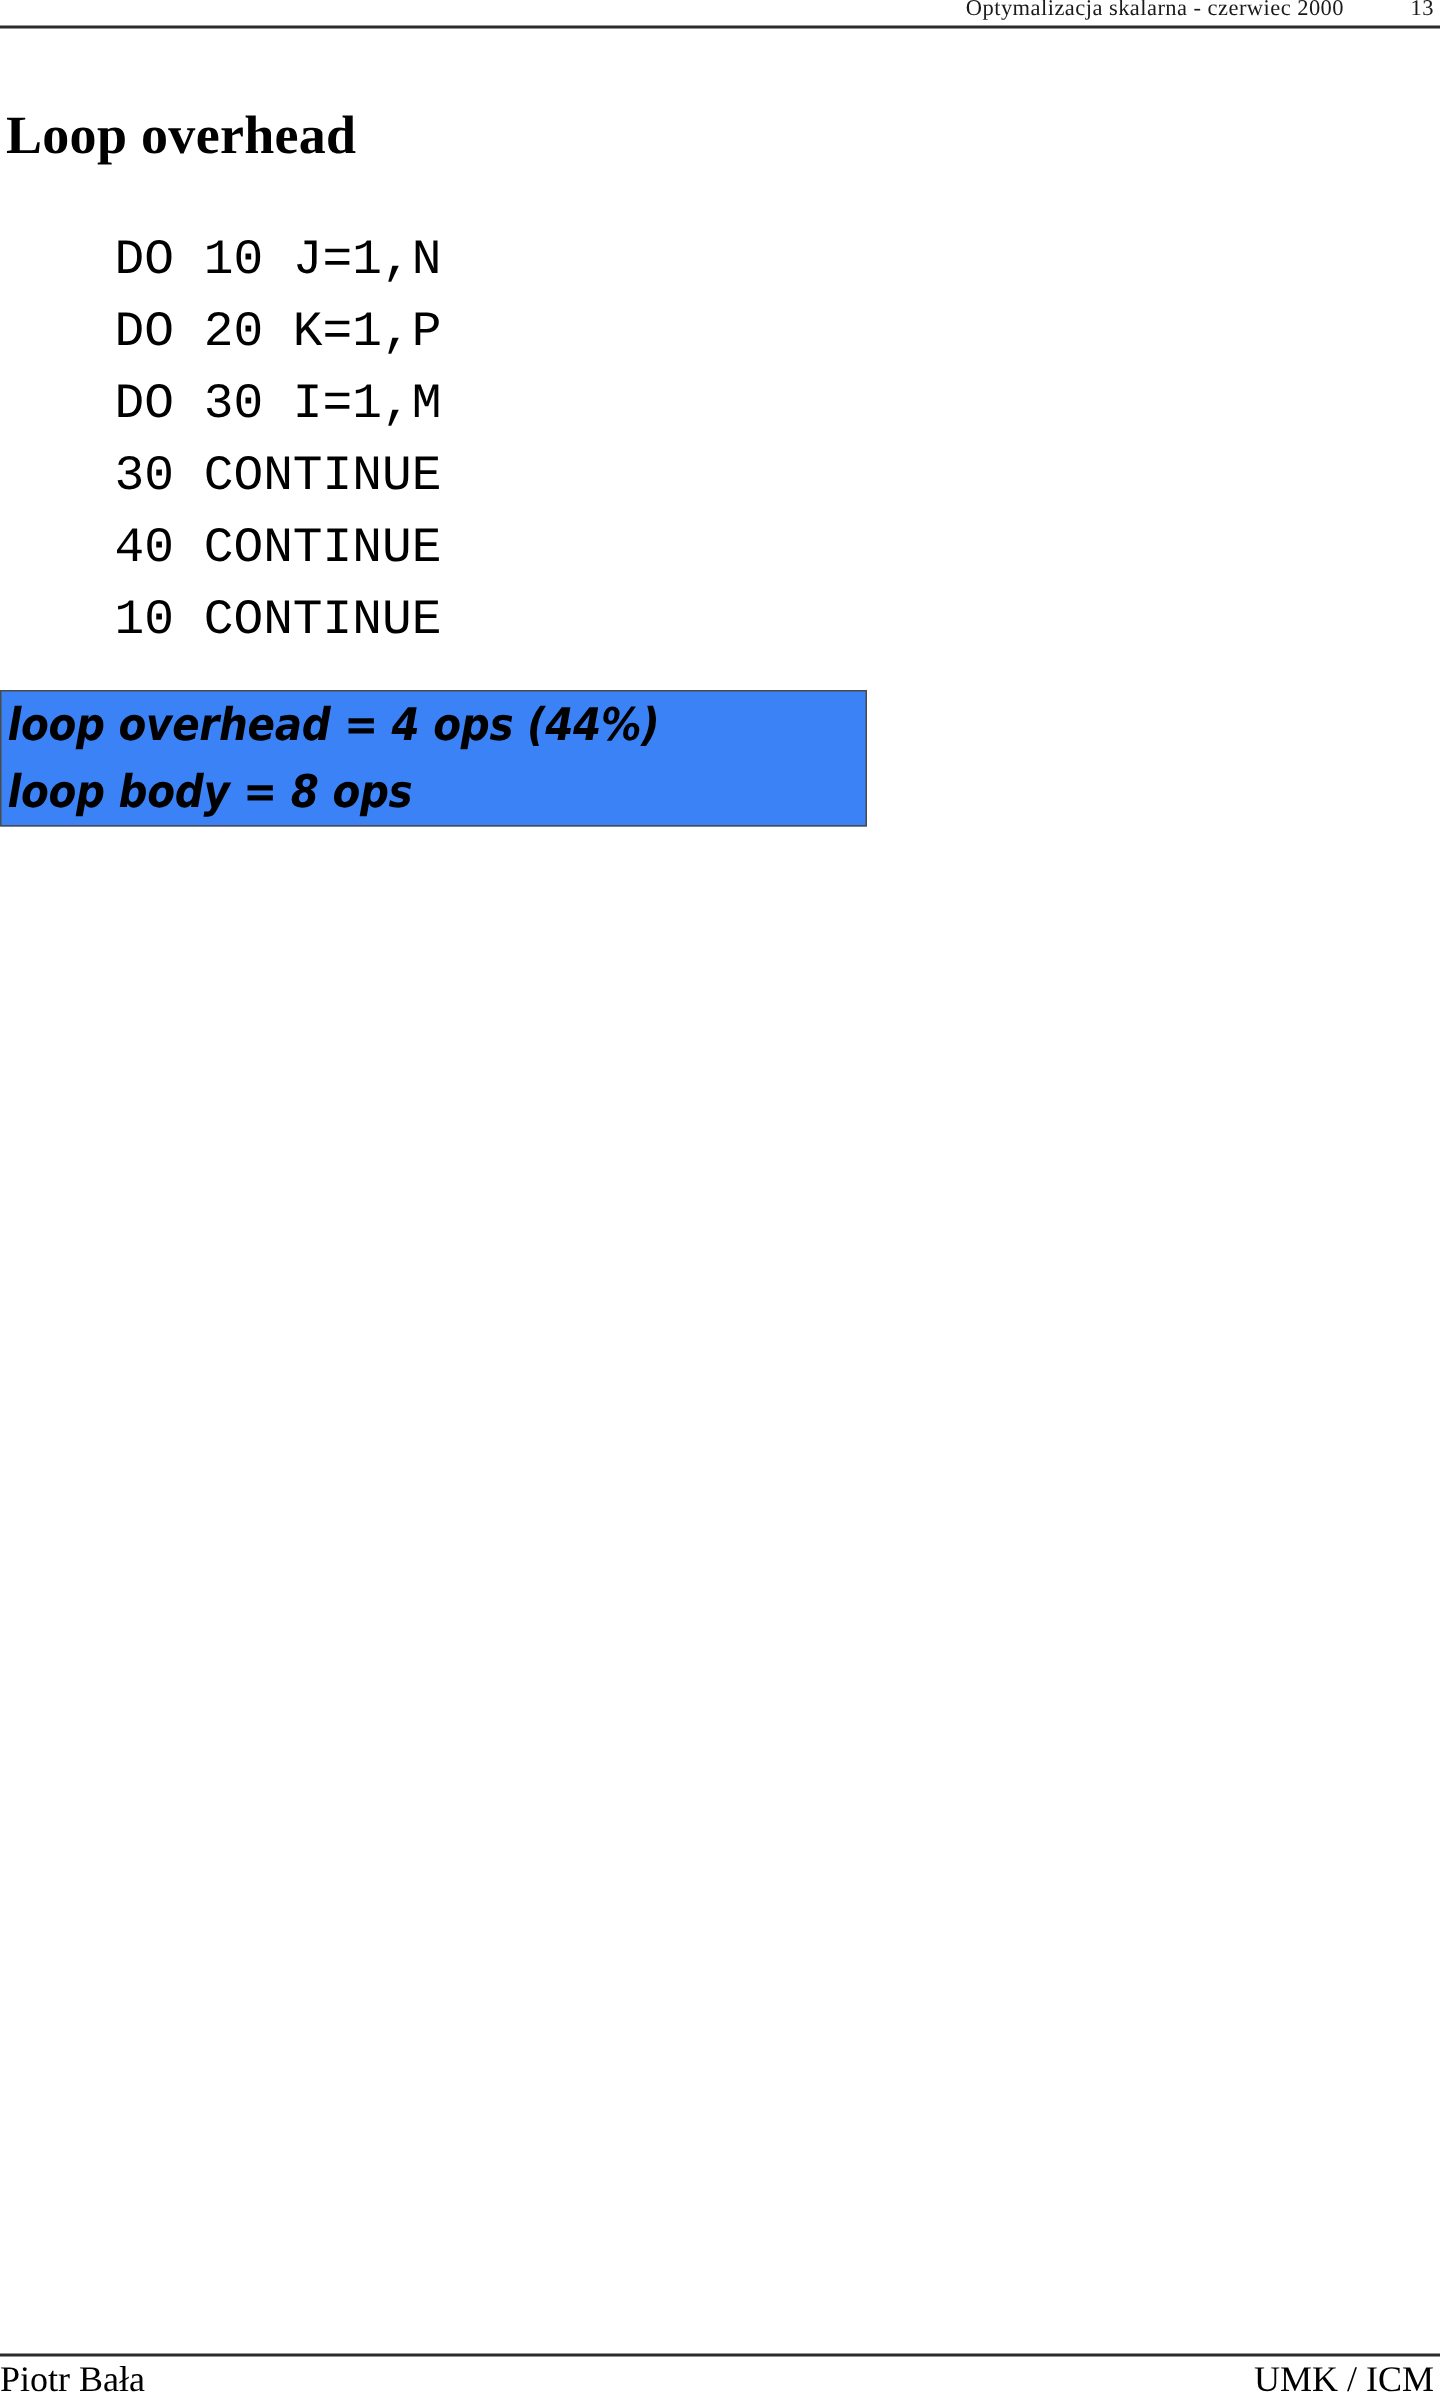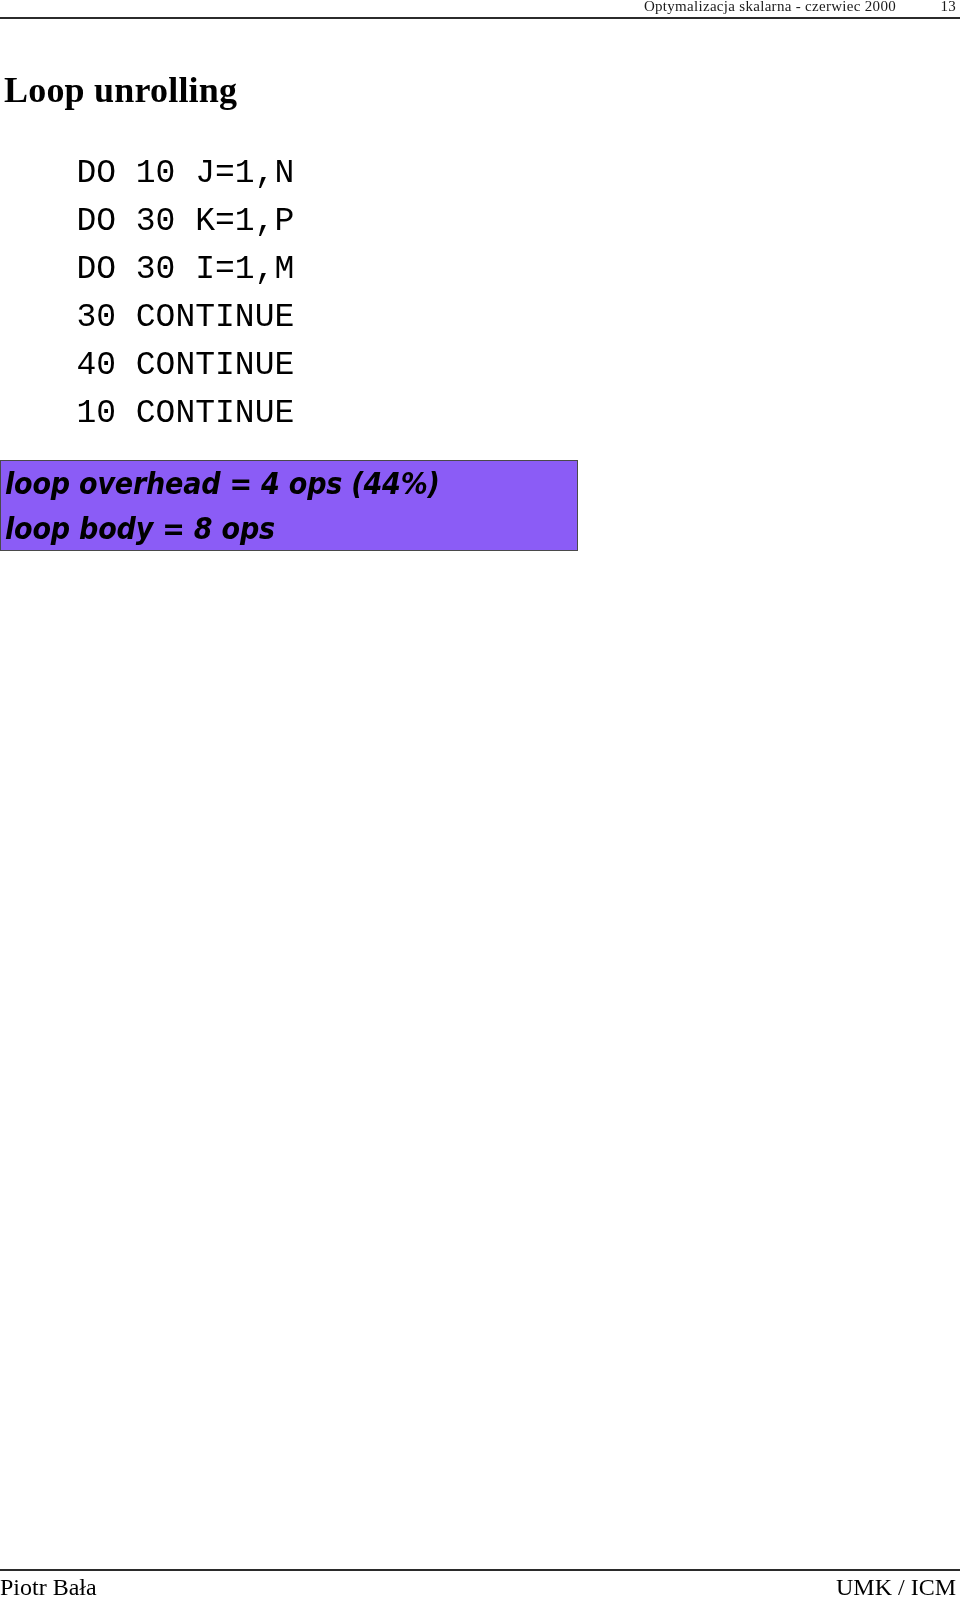--- a/index.html
+++ b/index.html
@@ -86,21 +86,21 @@
 
   
   #annotation-box {
     position: absolute;
     left: 0px;
     top: 460px;
     width: 578px;
     height: 91px;
     box-sizing: border-box;
     border: 1px solid #4a4a4a;
-    background: #8b5cf6;
+    background: #3b82f6;
   }
   #annotation-box .annot-line {
     font-family: "DejaVu Sans Condensed", "Liberation Sans", sans-serif;
     font-style: italic;
     font-weight: bold;
     font-size: 30px;
     line-height: 45px;
     color: #000000;
     white-space: nowrap;
     padding-left: 4px;
@@ -137,23 +137,23 @@
 <body>
 
 <div id="page-header">
   <div class="header-row">
     <span class="header-title">Optymalizacja skalarna - czerwiec 2000</span>
     <span class="header-pageno">13</span>
   </div>
 </div>
 <div class="rule-top"></div>
 
-<h1 id="slide-title">Loop unrolling</h1>
+<h1 id="slide-title">Loop overhead</h1>
 
-<pre id="code-block"><div class="code-line">   DO 10 J=1,N</div><div class="code-line">   DO 30 K=1,P</div><div class="code-line">   DO 30 I=1,M</div><div class="code-line">30 CONTINUE</div><div class="code-line">40 CONTINUE</div><div class="code-line">10 CONTINUE</div></pre>
+<pre id="code-block"><div class="code-line">   DO 10 J=1,N</div><div class="code-line">   DO 20 K=1,P</div><div class="code-line">   DO 30 I=1,M</div><div class="code-line">30 CONTINUE</div><div class="code-line">40 CONTINUE</div><div class="code-line">10 CONTINUE</div></pre>
 
 <div id="annotation-box">
   <div class="annot-line">loop overhead = 4 ops (44%)</div>
   <div class="annot-line">loop body = 8 ops</div>
 </div>
 
 <div class="rule-bottom"></div>
 <div id="page-footer">
   <span class="footer-left">Piotr Bała</span>
   <span class="footer-right">UMK / ICM</span>

